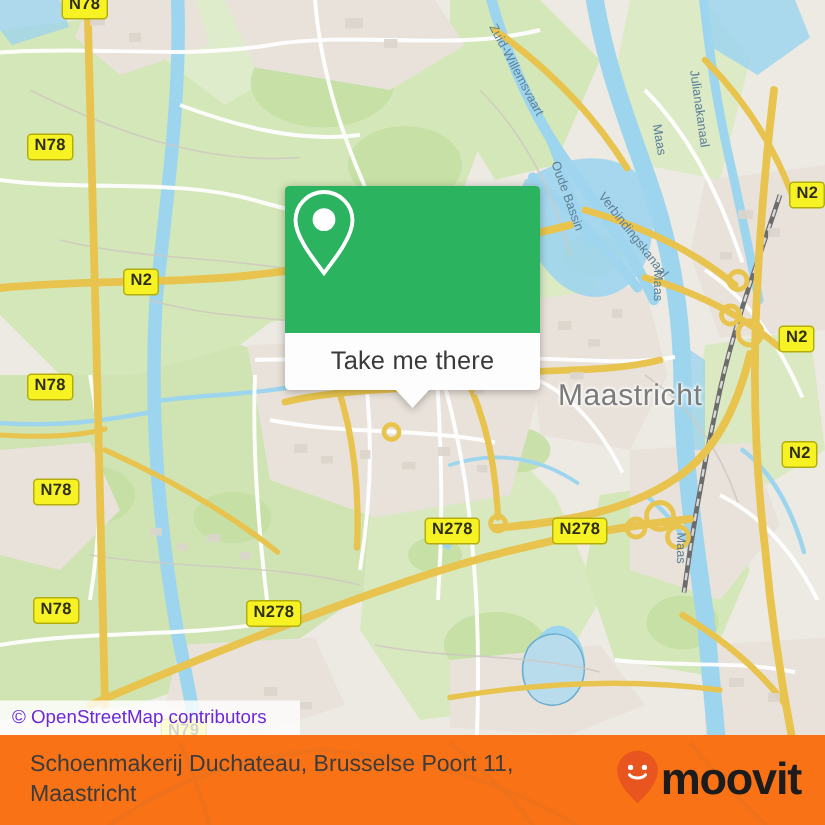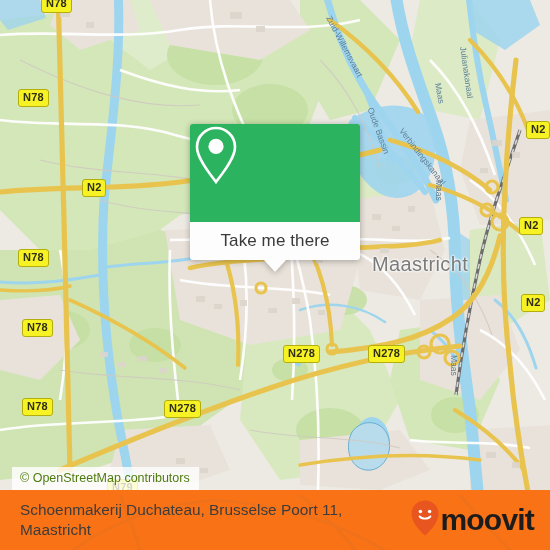--- a/index.html
+++ b/index.html
@@ -42,25 +42,25 @@
   .water-label{
     position:absolute;
     color:#5b7f96;
     font-size:8.5px;
     white-space:nowrap;
     transform-origin:0 0;
   }
 
   
   .attrib{
-    position:absolute;left:12px;bottom:0;
+    position:absolute;left:0;bottom:0;
     background:rgba(255,255,255,.80);
-    color:#4d7c0f;
+    color:#6d28d9;
     font-size:12.5px;
-    padding:4px 9px 5px 8px;
+    padding:4px 22px 5px 8px;
     white-space:nowrap;
   }
 
   
   .callout{
     position:absolute;left:190px;top:124px;width:170px;
     filter:drop-shadow(0 1px 3px rgba(0,0,0,.30));
     cursor:pointer;
   }
   .callout-top{

